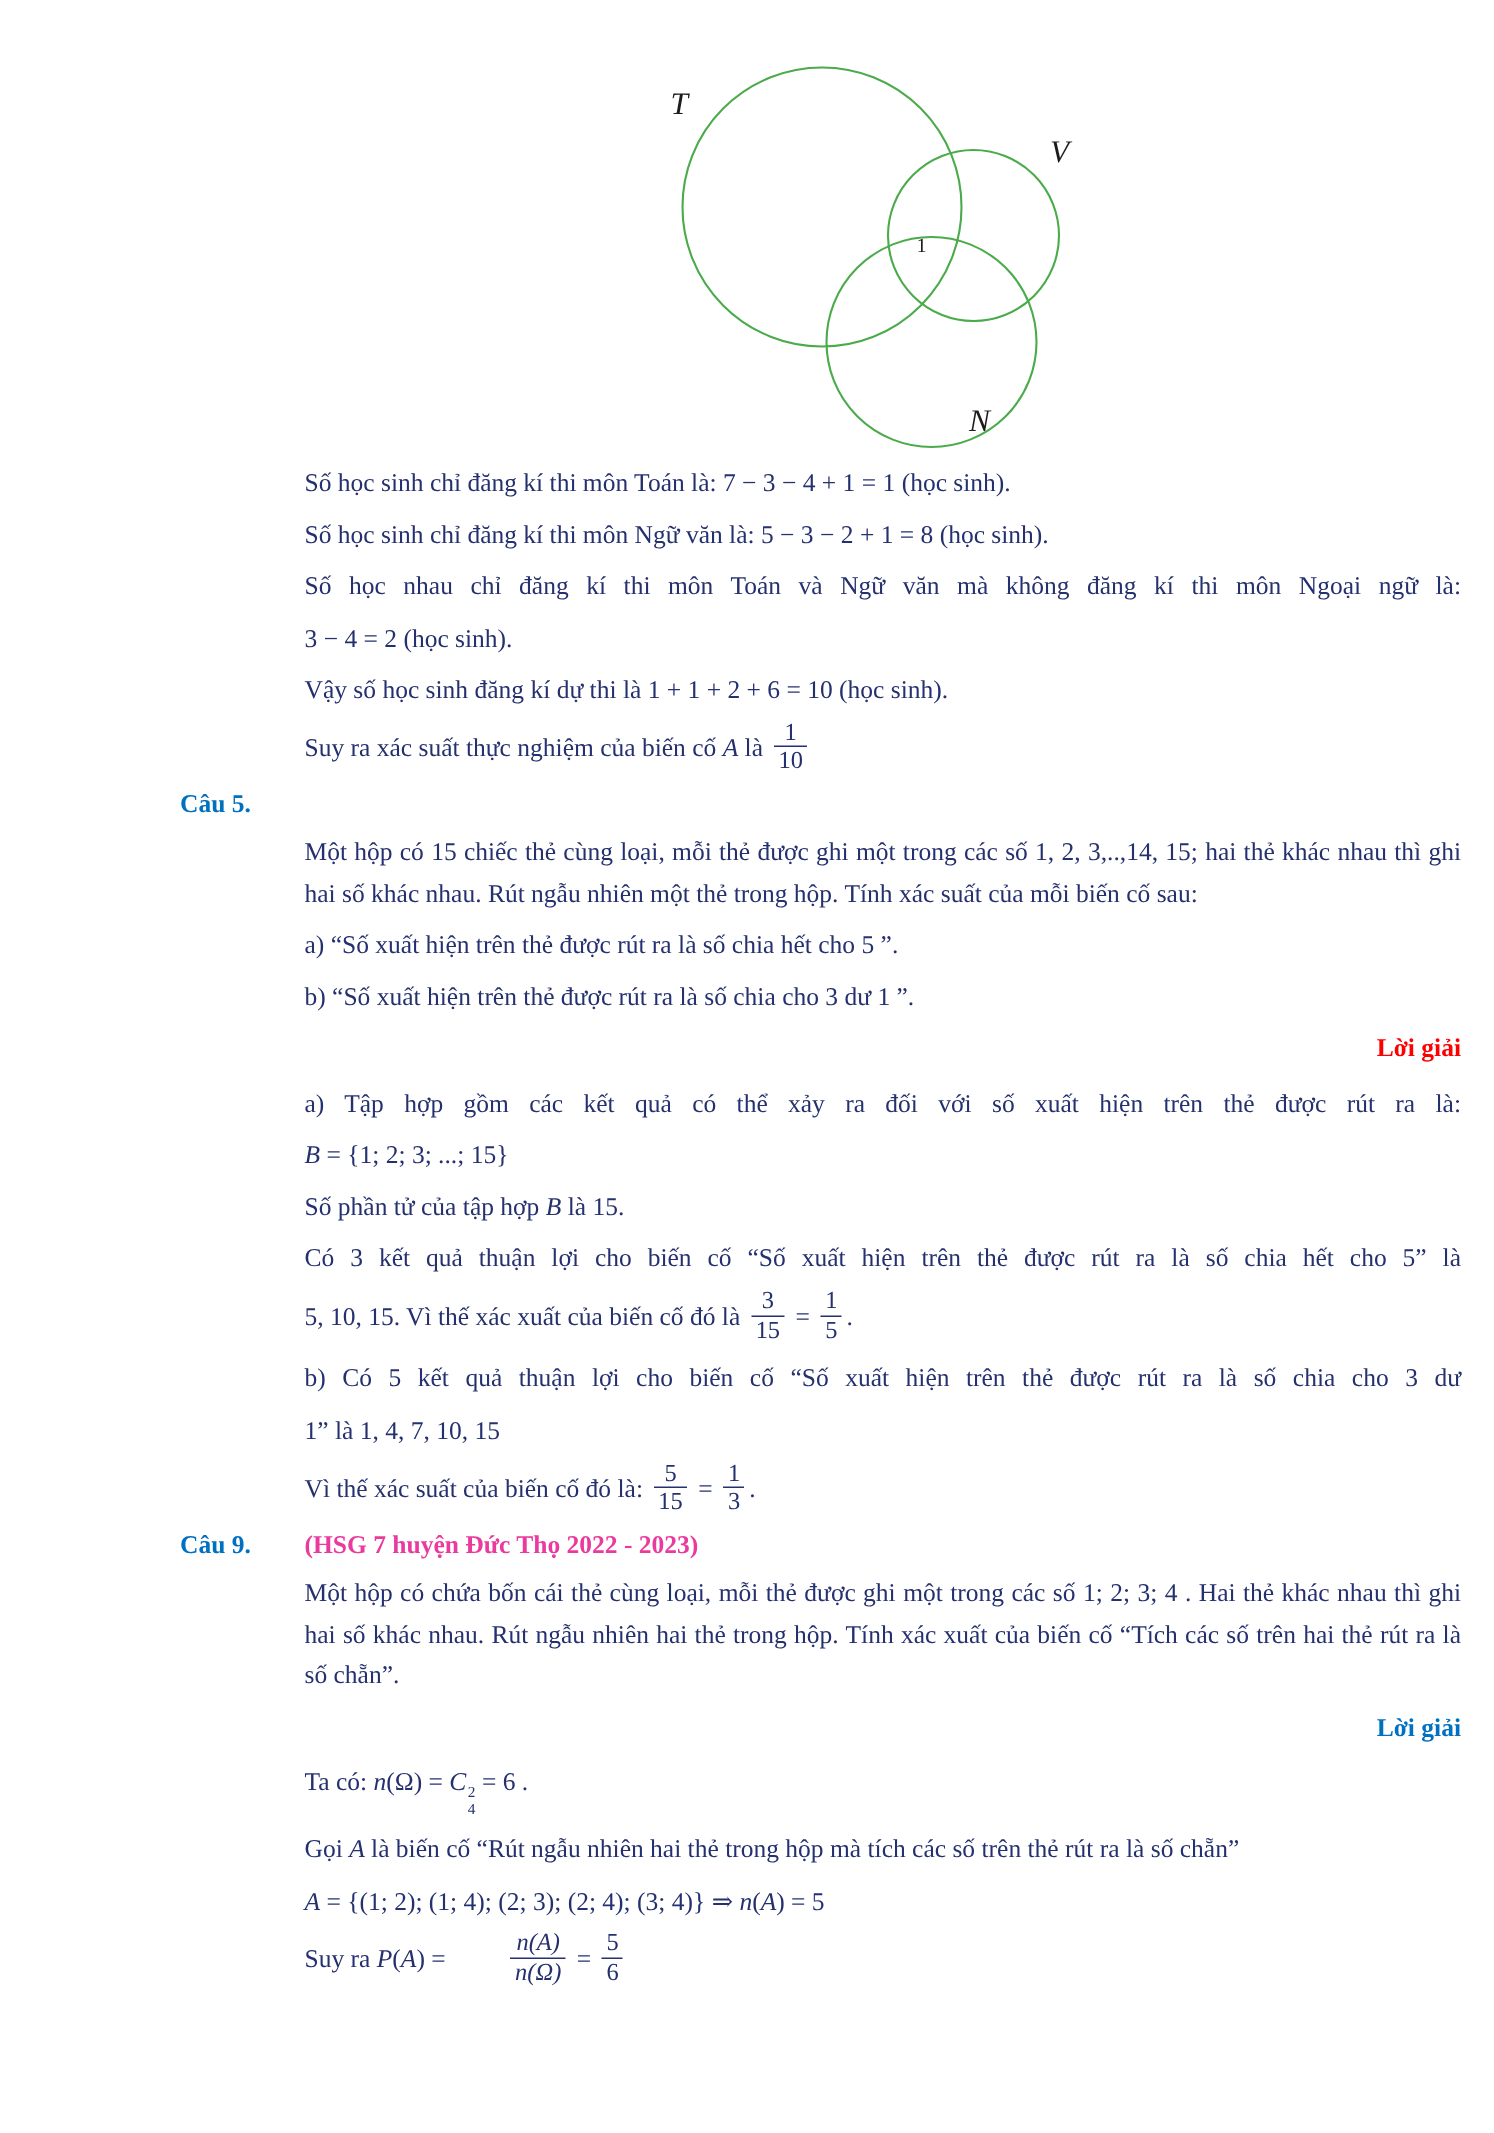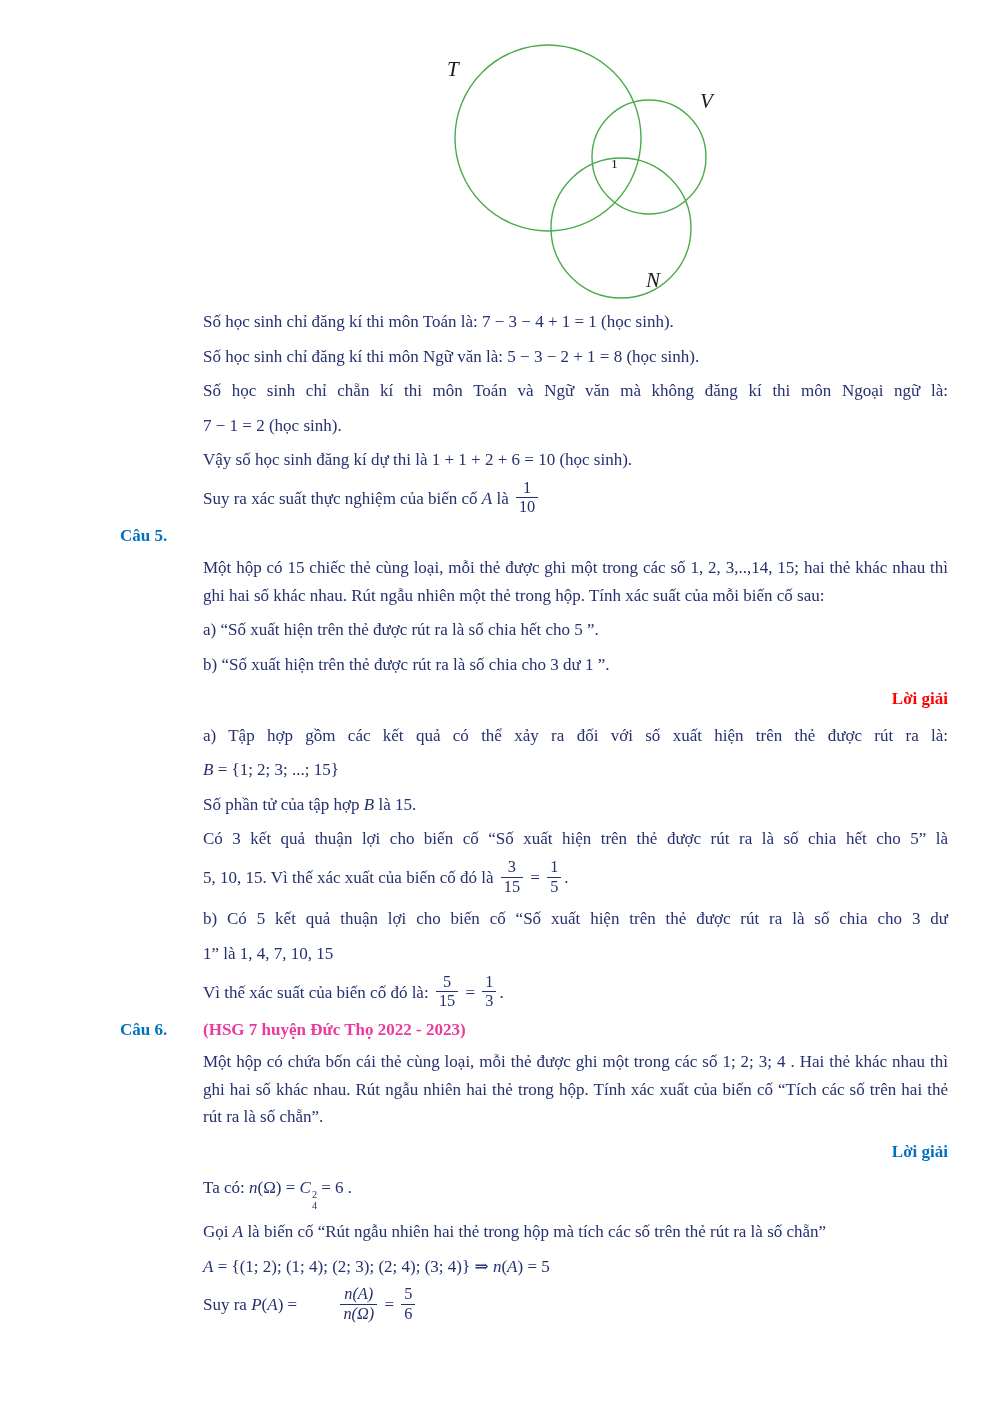--- a/index.html
+++ b/index.html
@@ -9,21 +9,21 @@
     background: #ffffff;
     font-family: "Liberation Serif", "DejaVu Serif", serif;
     font-size: 17px;
     color: #25306f;
     overflow: hidden;
   }
   .venn { display: block; margin: 0 0 4px 0; }
   .vcirc { fill: none; stroke: #4bab4b; stroke-width: 1.4; }
   .vlab { font-family: "Liberation Serif", serif; font-style: italic; font-size: 21px; fill: #1c1c1c; }
   .vnum { font-family: "Liberation Serif", serif; font-size: 13.5px; fill: #1c1c1c; }
-  .content { padding: 0 48px 0 203px; }
+  .content { padding: 0 22px 0 203px; }
   p.line { margin: 0 0 7px 0; line-height: 1.62; text-align: justify; }
   p.stretch { text-align-last: justify; }
   .mi { font-style: italic; }
   .frac {
     display: inline-flex; flex-direction: column; text-align: center;
     vertical-align: middle; line-height: 1.15; margin: 0 3px;
     position: relative; top: -2px; font-size: 0.96em;
   }
   .frac .fn { border-bottom: 1.3px solid currentColor; padding: 0 3px; }
   .frac .fd { padding: 0 3px; }
@@ -51,22 +51,22 @@
     <text class="vlab" x="447" y="76">T</text>
     <text class="vlab" x="700" y="108">V</text>
     <text class="vlab" x="646" y="287">N</text>
     <text class="vnum" x="611" y="168">1</text>
   </svg>
 
   <div class="content">
 
     <p class="line"><span>Số học sinh chỉ đăng kí thi môn Toán là: </span><span>7 − 3 − 4 + 1 = 1</span><span> (học sinh).</span></p>
     <p class="line"><span>Số học sinh chỉ đăng kí thi môn Ngữ văn là: </span><span>5 − 3 − 2 + 1 = 8</span><span> (học sinh).</span></p>
-    <p class="line stretch"><span>Số học sinh chỉ chẵn kí thi môn Toán và Ngữ văn mà không đăng kí thi môn Ngoại ngữ là:</span></p>
-    <p class="line"><span>7 − 1 = 2</span><span> (học sinh).</span></p>
+    <p class="line stretch"><span>Số học nhau chỉ đăng kí thi môn Toán và Ngữ văn mà không đăng kí thi môn Ngoại ngữ là:</span></p>
+    <p class="line"><span>3 − 4 = 2</span><span> (học sinh).</span></p>
     <p class="line"><span>Vậy số học sinh đăng kí dự thi là </span><span>1 + 1 + 2 + 6 = 10</span><span> (học sinh).</span></p>
     <p class="line"><span>Suy ra xác suất thực nghiệm của biến cố </span><span class="mi">A</span><span> là </span><span class="frac">
           <span class="fn">1</span>
           <span class="fd">10</span>
         </span></p>
 
     <div class="heading">
       <span class="qlabel">Câu 5.</span>
     </div>
 
@@ -91,21 +91,21 @@
     <p class="line"><span>1</span><span>” là </span><span>1, 4, 7, 10, 15</span></p>
     <p class="line"><span>Vì thế xác suất của biến cố đó là: </span><span class="frac">
           <span class="fn">5</span>
           <span class="fd">15</span>
         </span><span> = </span><span class="frac">
           <span class="fn">1</span>
           <span class="fd">3</span>
         </span><span>.</span></p>
 
     <div class="heading">
-      <span class="qlabel">Câu 6.</span>
+      <span class="qlabel">Câu 9.</span>
       <span class="qsource">(HSG 7 huyện Đức Thọ 2022 - 2023)</span>
     </div>
 
     <p class="line"><span>Một hộp có chứa bốn cái thẻ cùng loại, mỗi thẻ được ghi một trong các số </span><span>1; 2; 3; 4</span><span> . Hai thẻ khác nhau thì ghi hai số khác nhau. Rút ngẫu nhiên hai thẻ trong hộp. Tính xác xuất của biến cố “Tích các số trên hai thẻ rút ra là số chẵn”.</span></p>
 
     <p class="solution-heading blue">Lời giải</p>
 
     <p class="line"><span>Ta có: </span><span class="mi">n</span><span>(Ω) = </span><span class="mi">C</span><span class="supsub">
           <span>2</span>
           <span>4</span>

